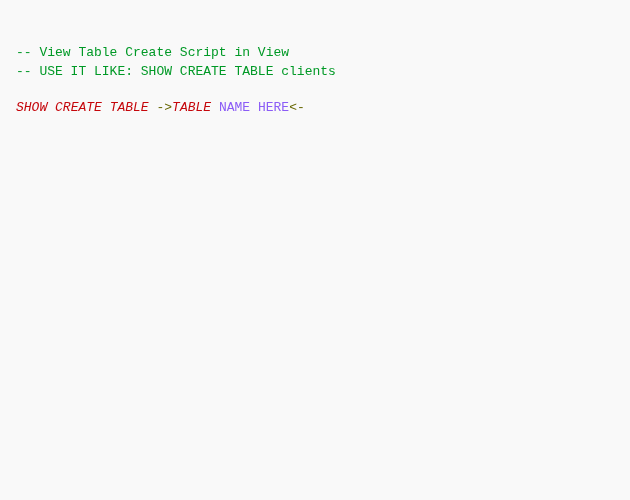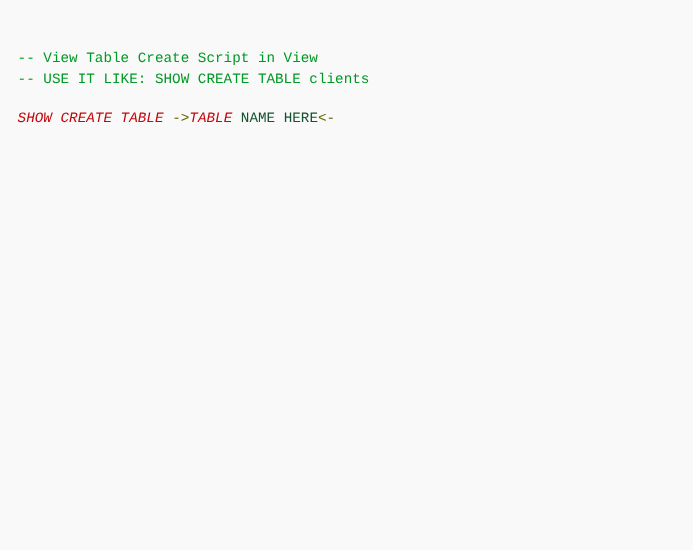--- a/index.html
+++ b/index.html
@@ -8,21 +8,21 @@
     background: #f9f9f9;
     font-family: "Consolas", "Menlo", "Courier New", monospace;
     font-size: 13px;
     line-height: 1.4;
     white-space: pre;
     color: #333;
   }
   .comment { color: #009926; }
   .keyword { color: #c5060b; font-style: italic; }
   .operator { color: #666600; }
-  .plain { color: #14532d; }
+  .plain { color: #8b5cf6; }
 </style>
 </head>
 <body>
 
 <div><span class="comment">-- View Table Create Script in View</span>
 <span class="comment">-- USE IT LIKE: SHOW CREATE TABLE clients</span>
 
 <span class="keyword">SHOW</span> <span class="keyword">CREATE</span> <span class="keyword">TABLE</span> <span class="operator">-&gt;</span><span class="keyword">TABLE</span><span class="plain"> NAME HERE</span><span class="operator">&lt;-</span></div>
 
 

